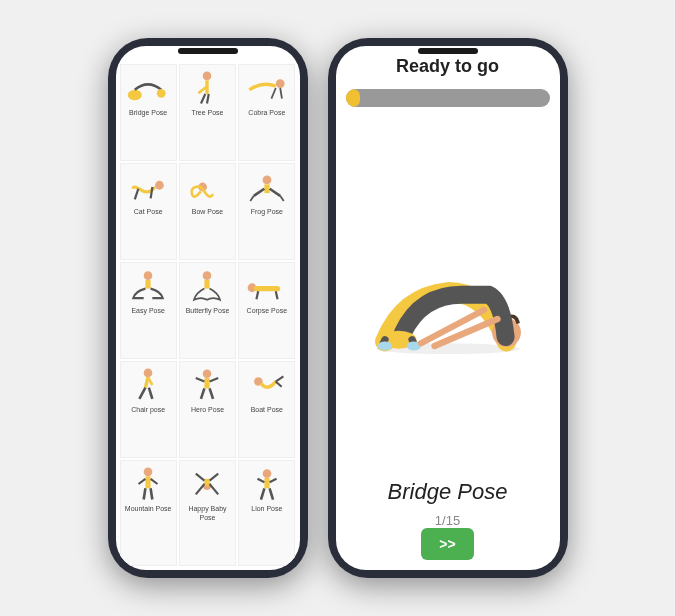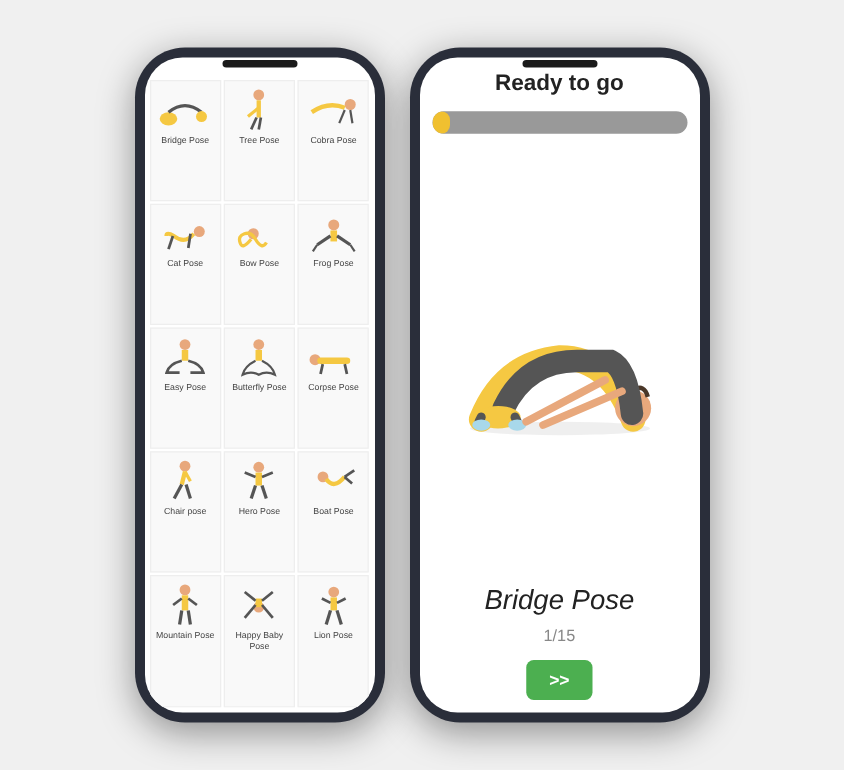--- a/index.html
+++ b/index.html
@@ -140,21 +140,21 @@
     .pose-name {
       font-size: 22px;
       font-style: italic;
       color: #222;
       margin-bottom: 8px;
       font-weight: 400;
     }
     .pose-counter {
       font-size: 13px;
       color: #888;
-      margin-bottom: 12px;
+      margin-bottom: 0;
     }
     .next-btn {
       background: #4caf50;
       color: white;
       border: none;
       border-radius: 6px;
       padding: 8px 18px;
       font-size: 14px;
       cursor: pointer;
       font-weight: bold;

